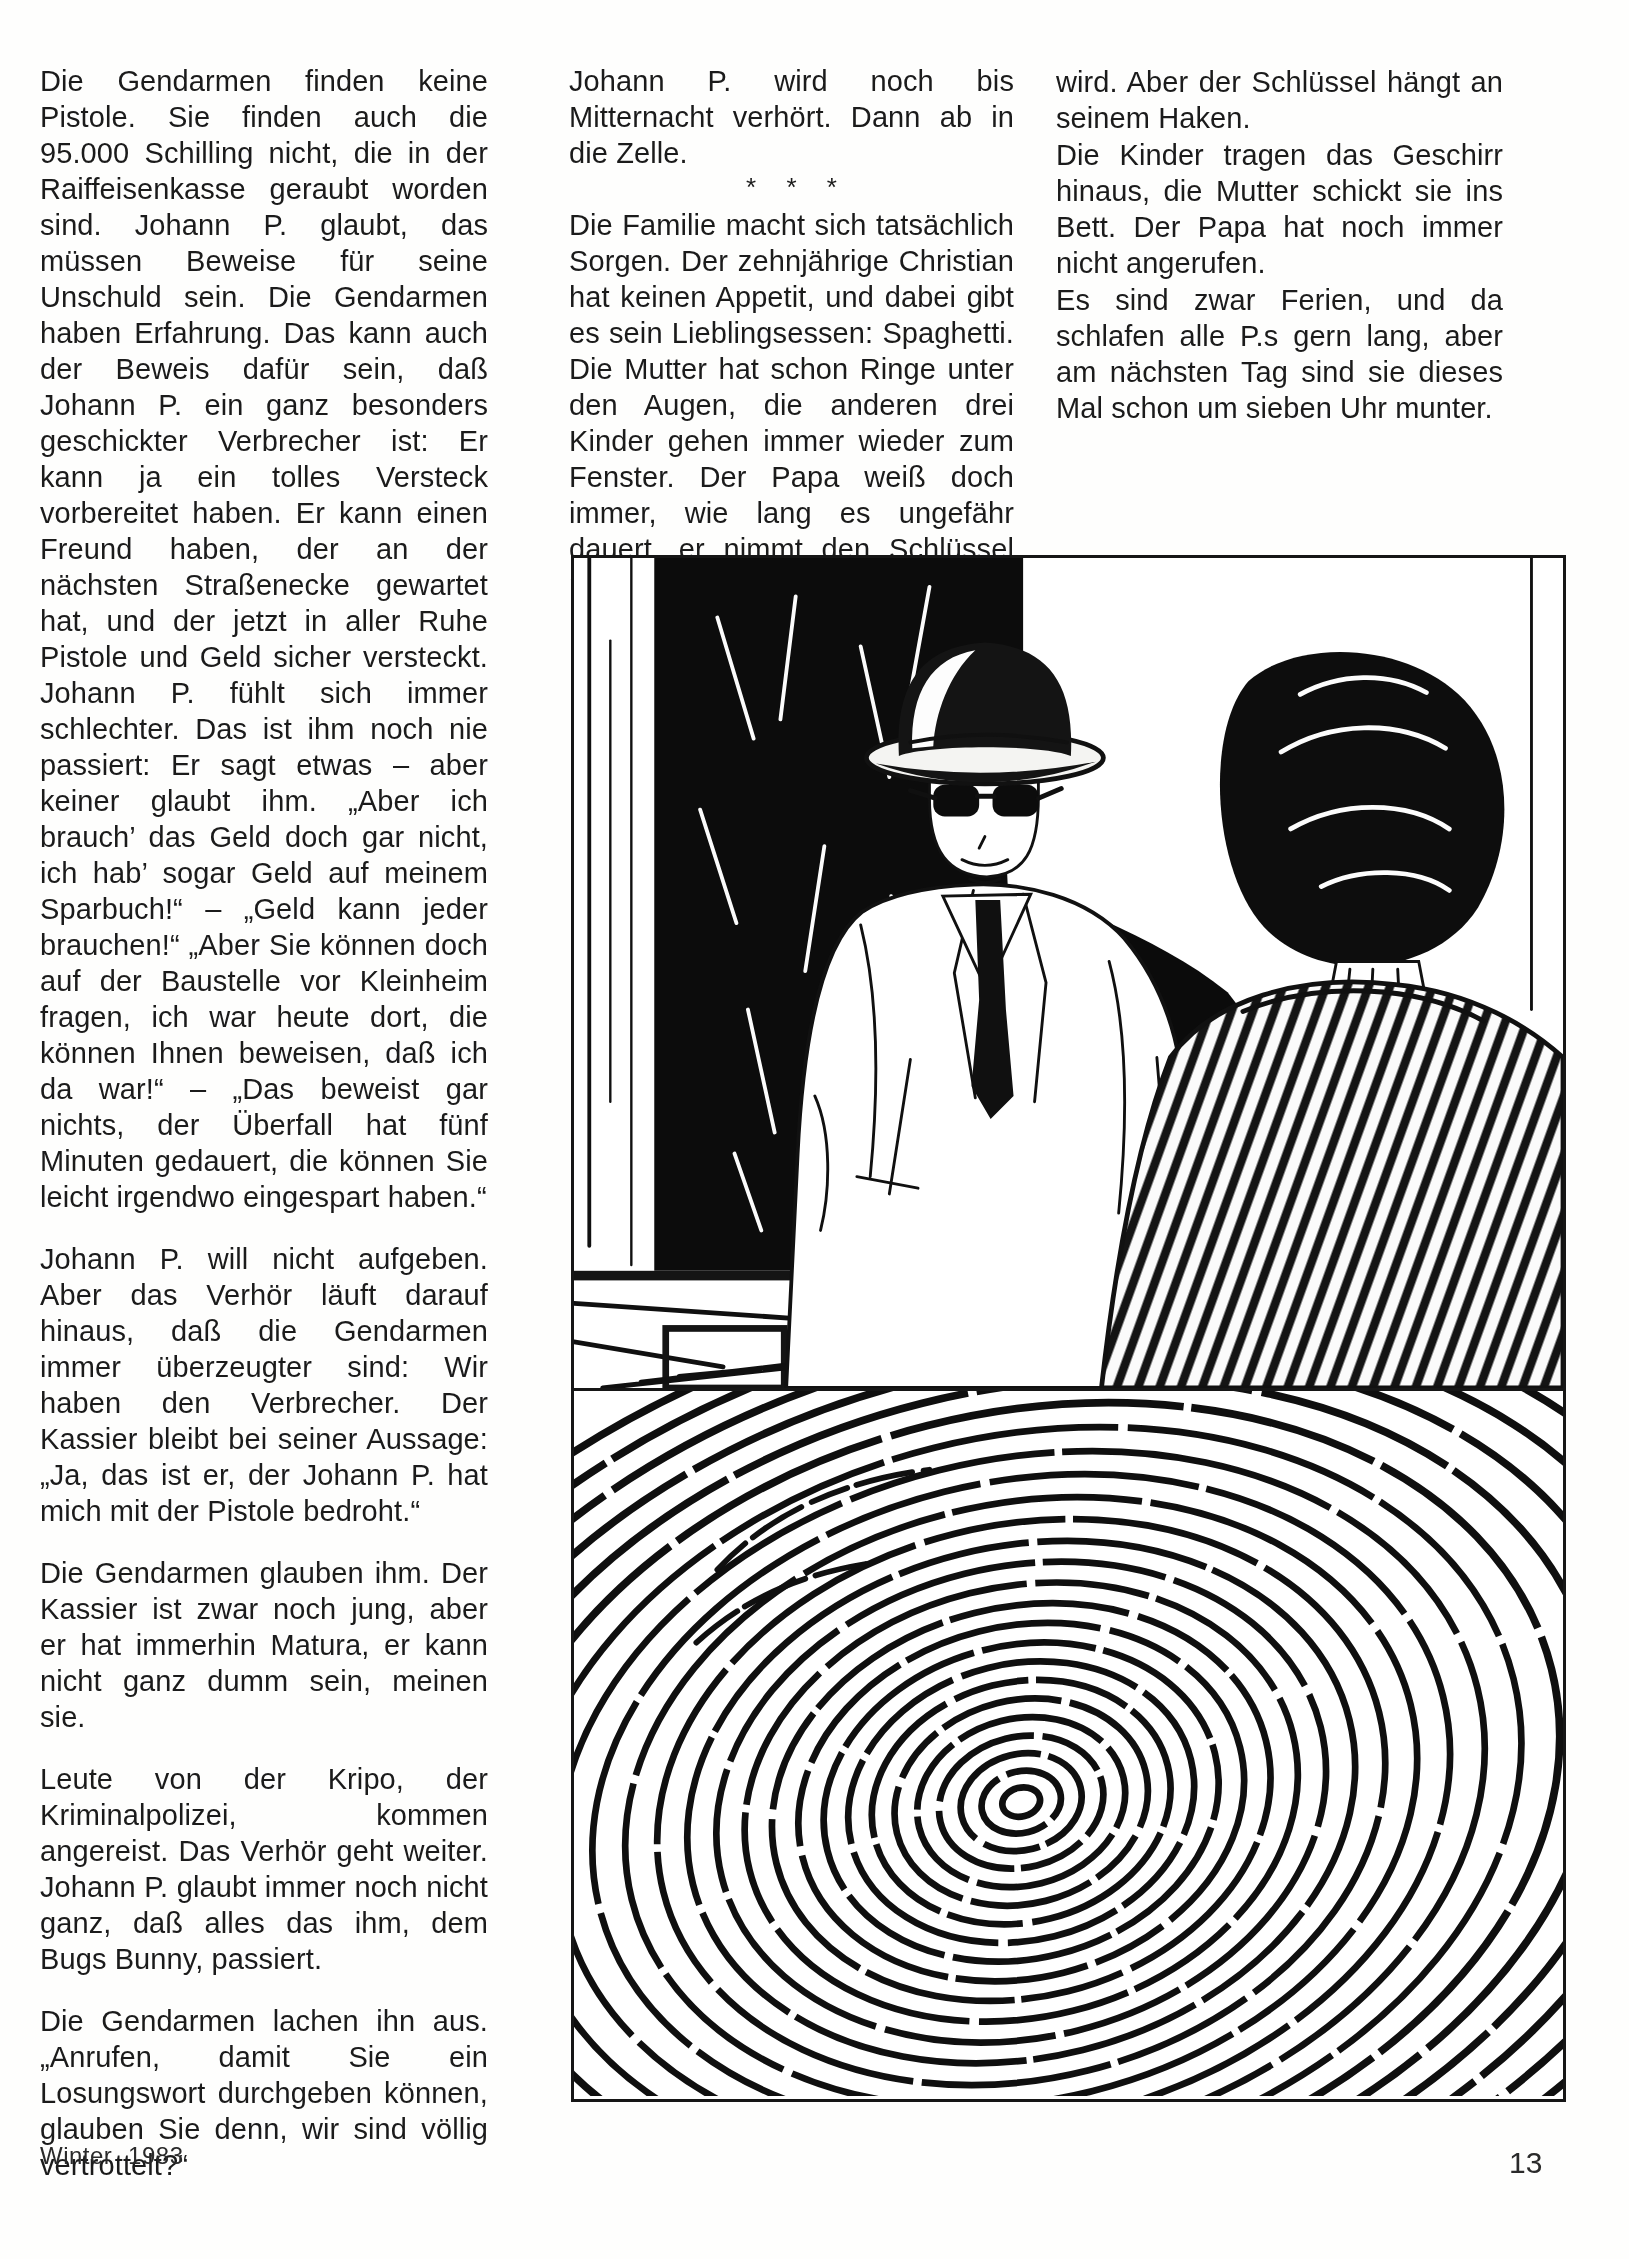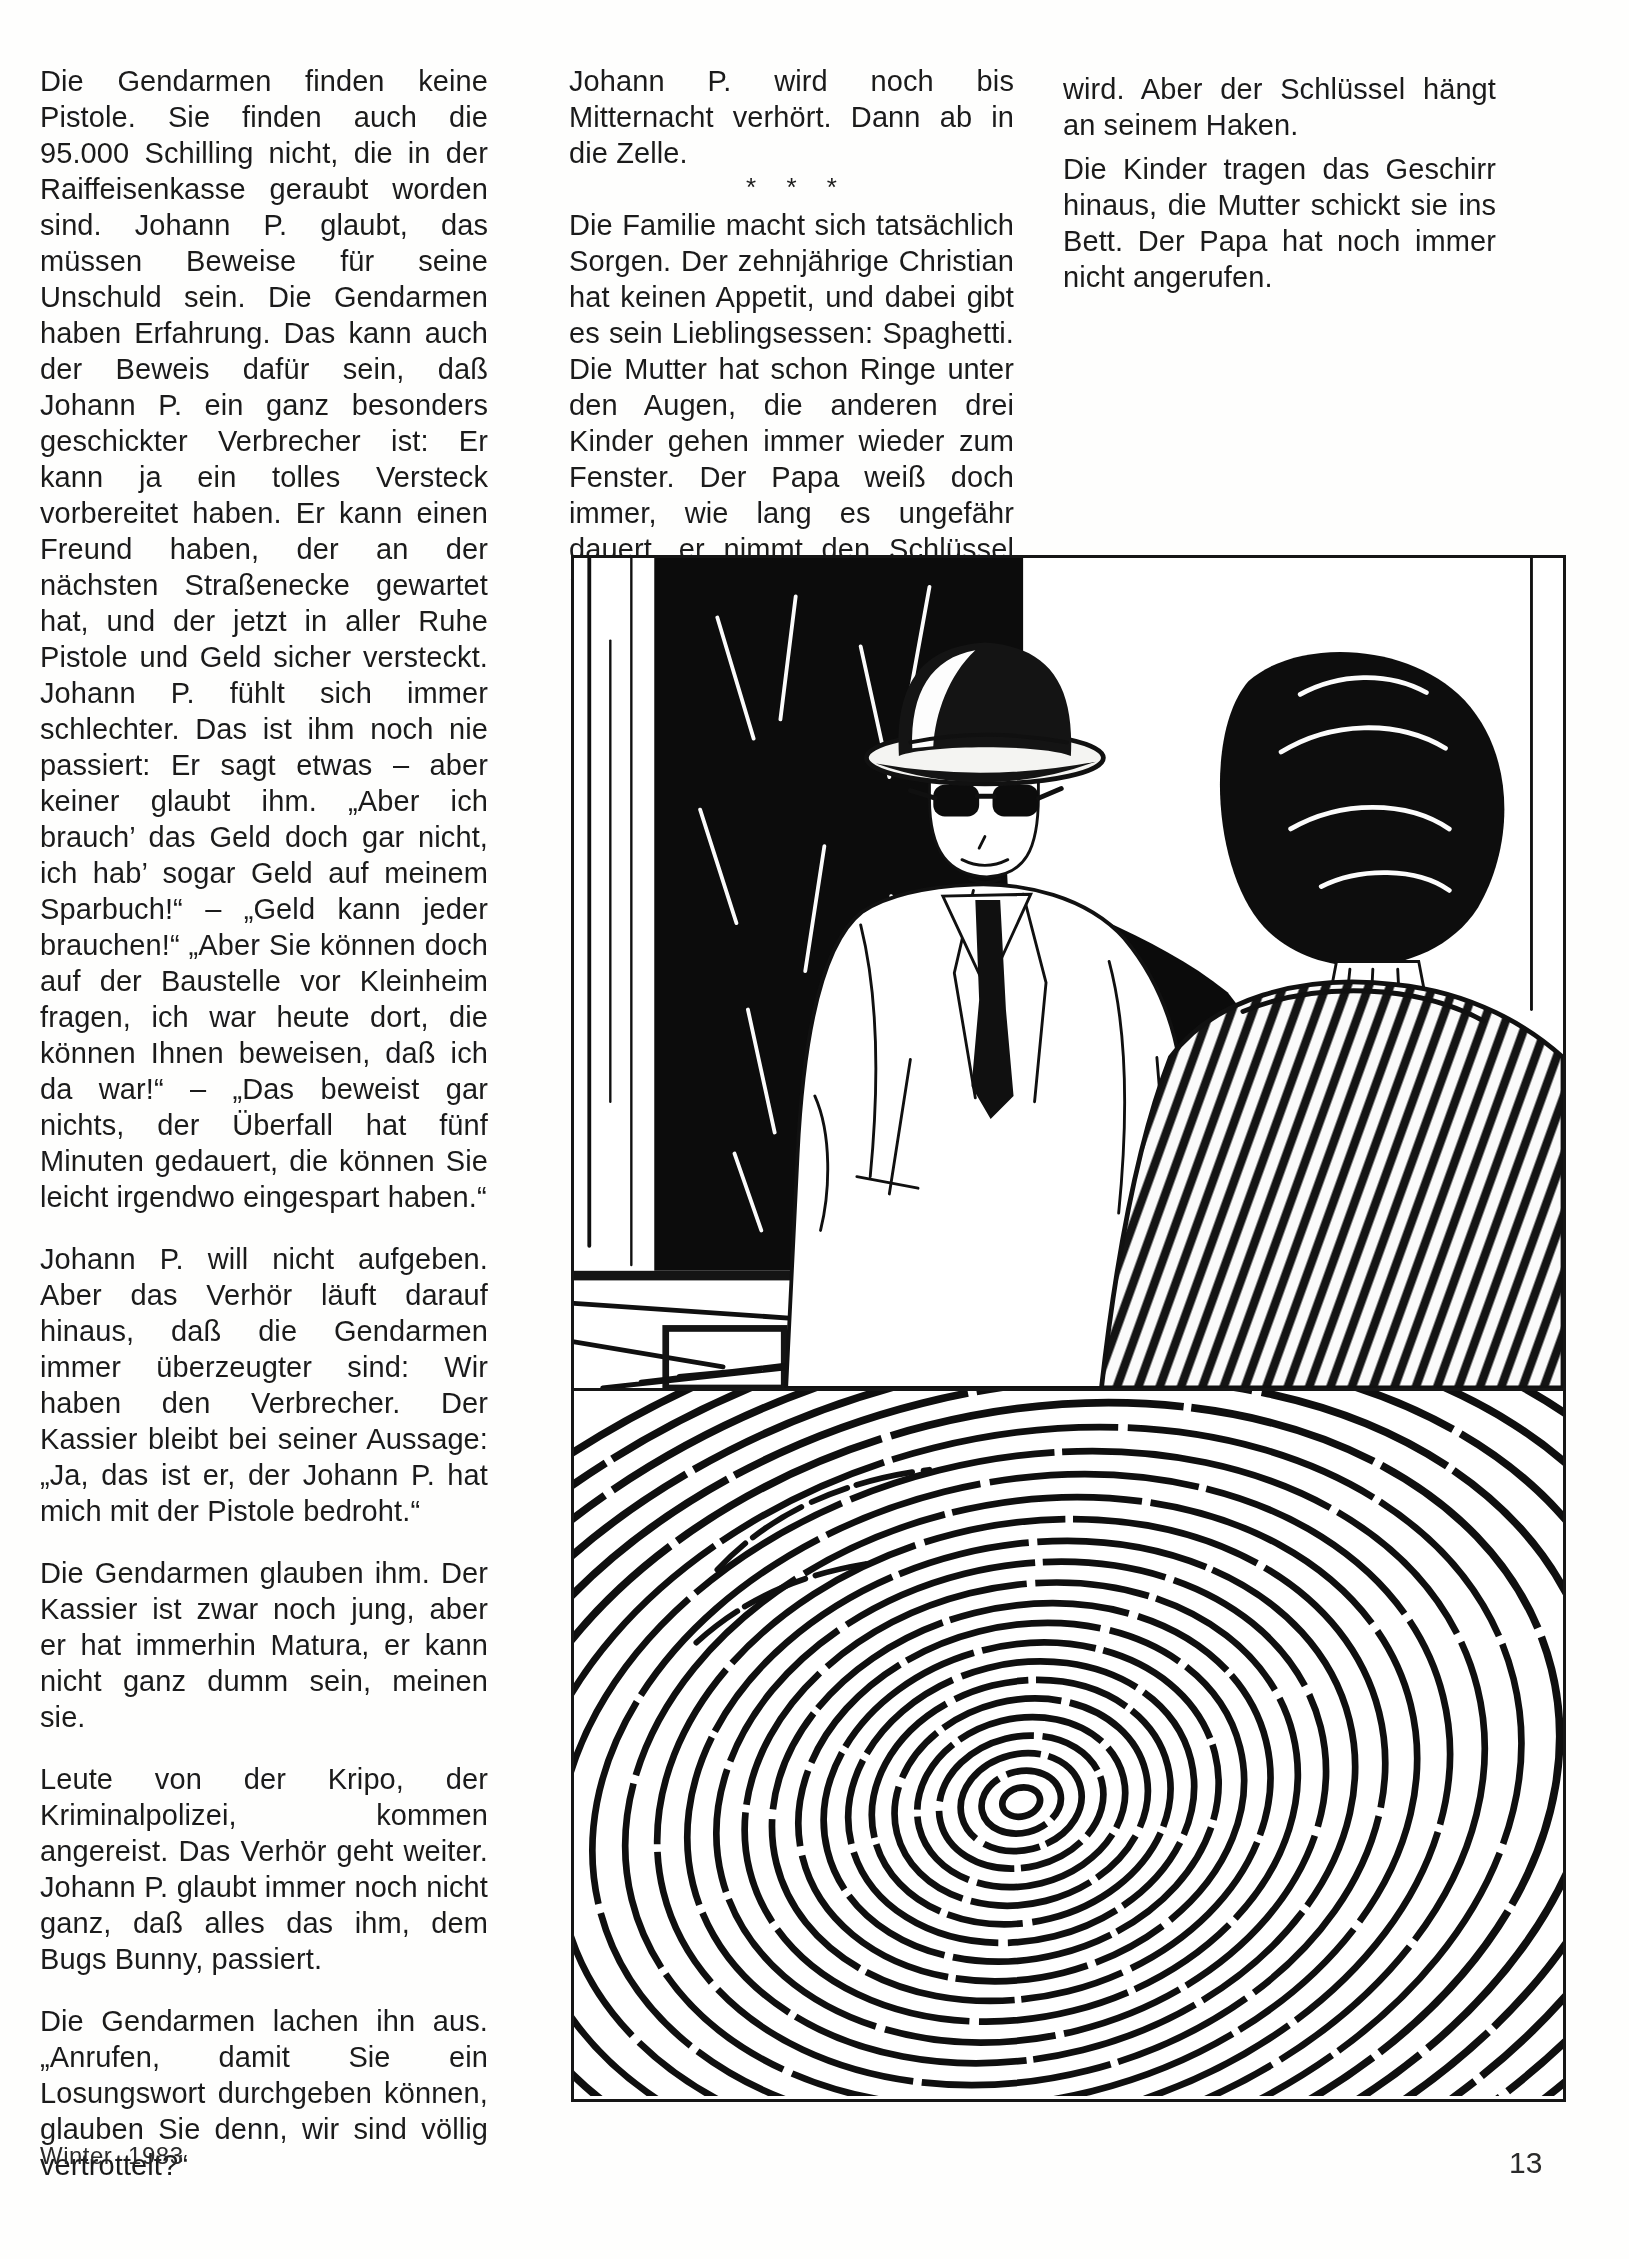--- a/index.html
+++ b/index.html
@@ -6,21 +6,21 @@
   .page{
     position:relative;width:1629px;height:2260px;background:#fefefd;
     font-family:"Liberation Sans","DejaVu Sans",sans-serif;color:#1b1b1b;overflow:hidden;
   }
   .col{position:absolute;top:63px;font-size:29px;line-height:36px;text-align:justify;letter-spacing:0.1px;}
   .col p{margin:0 0 26px;}
   #col1{left:40px;width:448px;}
   #col2{left:569px;width:445px;}
   #col2 p{margin:0;}
   #col3{left:1055px;width:449px;}
-  #col3 p{margin:8px;}
+  #col3 p{margin:1px;}
   .stars{height:36px;line-height:33px;text-align:center;letter-spacing:11.5px;font-size:26px;padding-left:11.5px;}
   .artframe{
     position:absolute;left:571px;top:555px;width:995px;height:1547px;
     border:3.8px solid #161616;box-sizing:border-box;background:#fff;
   }
   .art-top{width:100%;height:830px;border-bottom:3.8px solid #161616;box-sizing:content-box;overflow:hidden;}
   .art-bottom{width:100%;height:705px;overflow:hidden;}
   .art-top svg,.art-bottom svg{display:block;width:100%;height:100%;}
   .footer{position:absolute;font-size:24px;color:#2a2a2a;}
   #footer-left{left:40px;top:2142px;word-spacing:8.6px;letter-spacing:0.5px;}
@@ -45,20 +45,21 @@
 
   <div class="col" id="col2">
     <p>Johann P. wird noch bis Mitternacht verhört. Dann ab in die Zelle.</p>
     <div class="stars">* * *</div>
     <p>Die Familie macht sich tatsächlich Sorgen. Der zehnjährige Christian hat keinen Appetit, und dabei gibt es sein Lieblingsessen: Spaghetti. Die Mutter hat schon Ringe unter den Augen, die anderen drei Kinder gehen immer wieder zum Fenster. Der Papa weiß doch immer, wie lang es ungefähr dauert, er nimmt den Schlüssel mit, wenn’s später</p>
   </div>
 
   <div class="col" id="col3">
     <p>wird. Aber der Schlüssel hängt an seinem Haken.</p>
     <p>Die Kinder tragen das Geschirr hinaus, die Mutter schickt sie ins Bett. Der Papa hat noch immer nicht angerufen.</p>
+    <p>Es sind zwar Ferien, und da schlafen alle P.s gern lang, aber am nächsten Tag sind sie dieses Mal schon um sieben Uhr munter.</p>
   </div>
 
   <div class="artframe">
 
     <div class="art-top">
       <svg viewBox="0 0 1035 864" preserveAspectRatio="none">
         <defs>
           <pattern id="pinstripe1" width="21" height="21" patternUnits="userSpaceOnUse" patternTransform="rotate(20)">
             <rect width="21" height="21" fill="#fbfbfb"></rect>
             <line x1="10" y1="0" x2="10" y2="21" stroke="#141414" stroke-width="9"></line>

